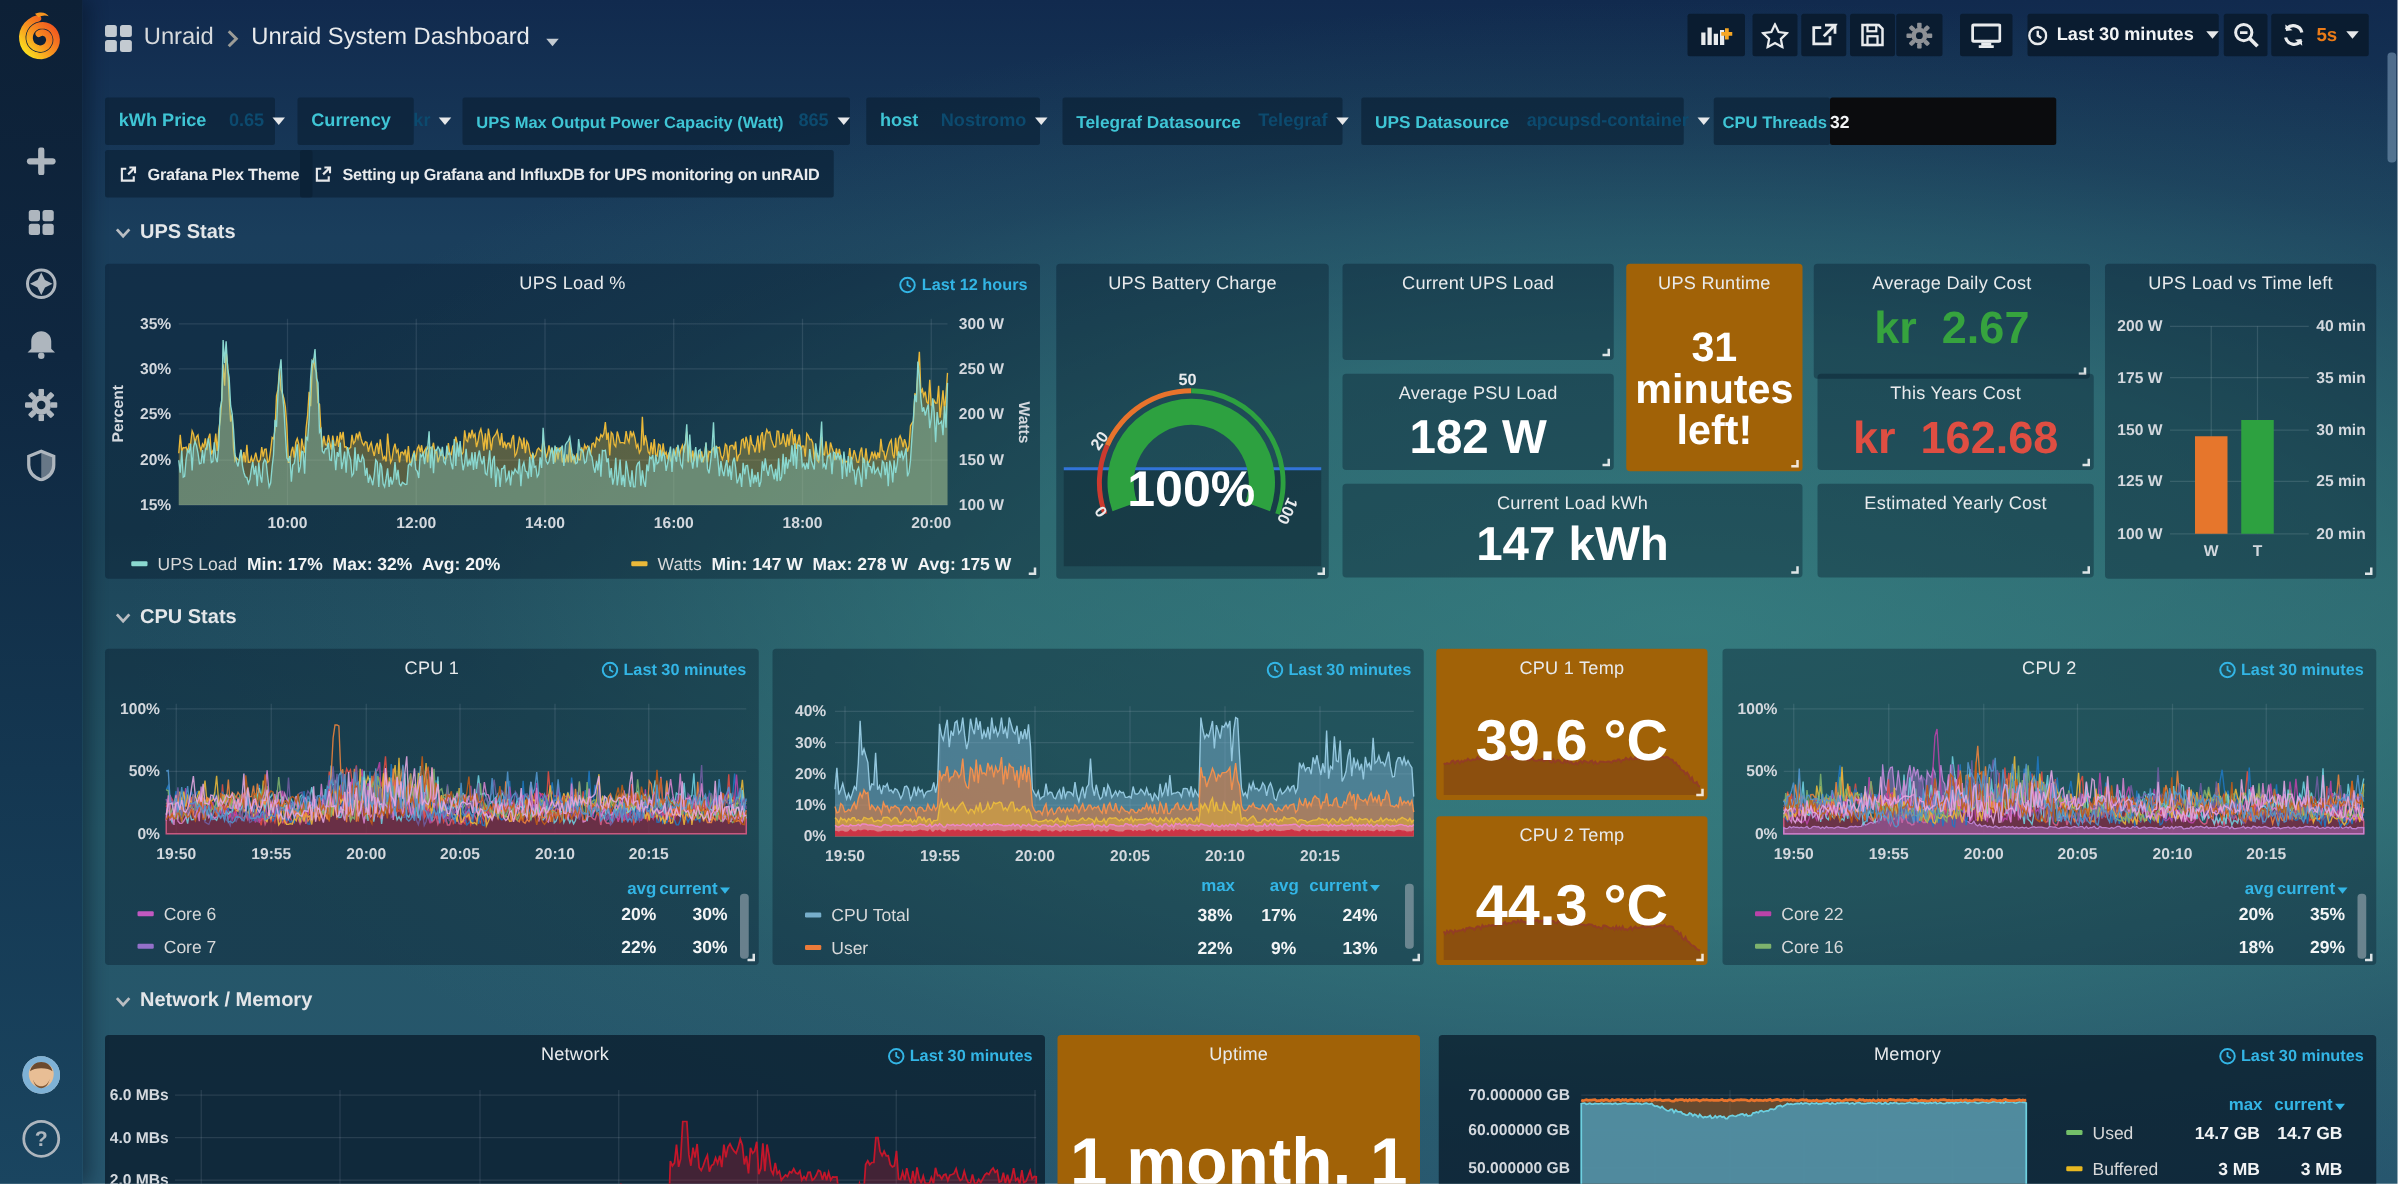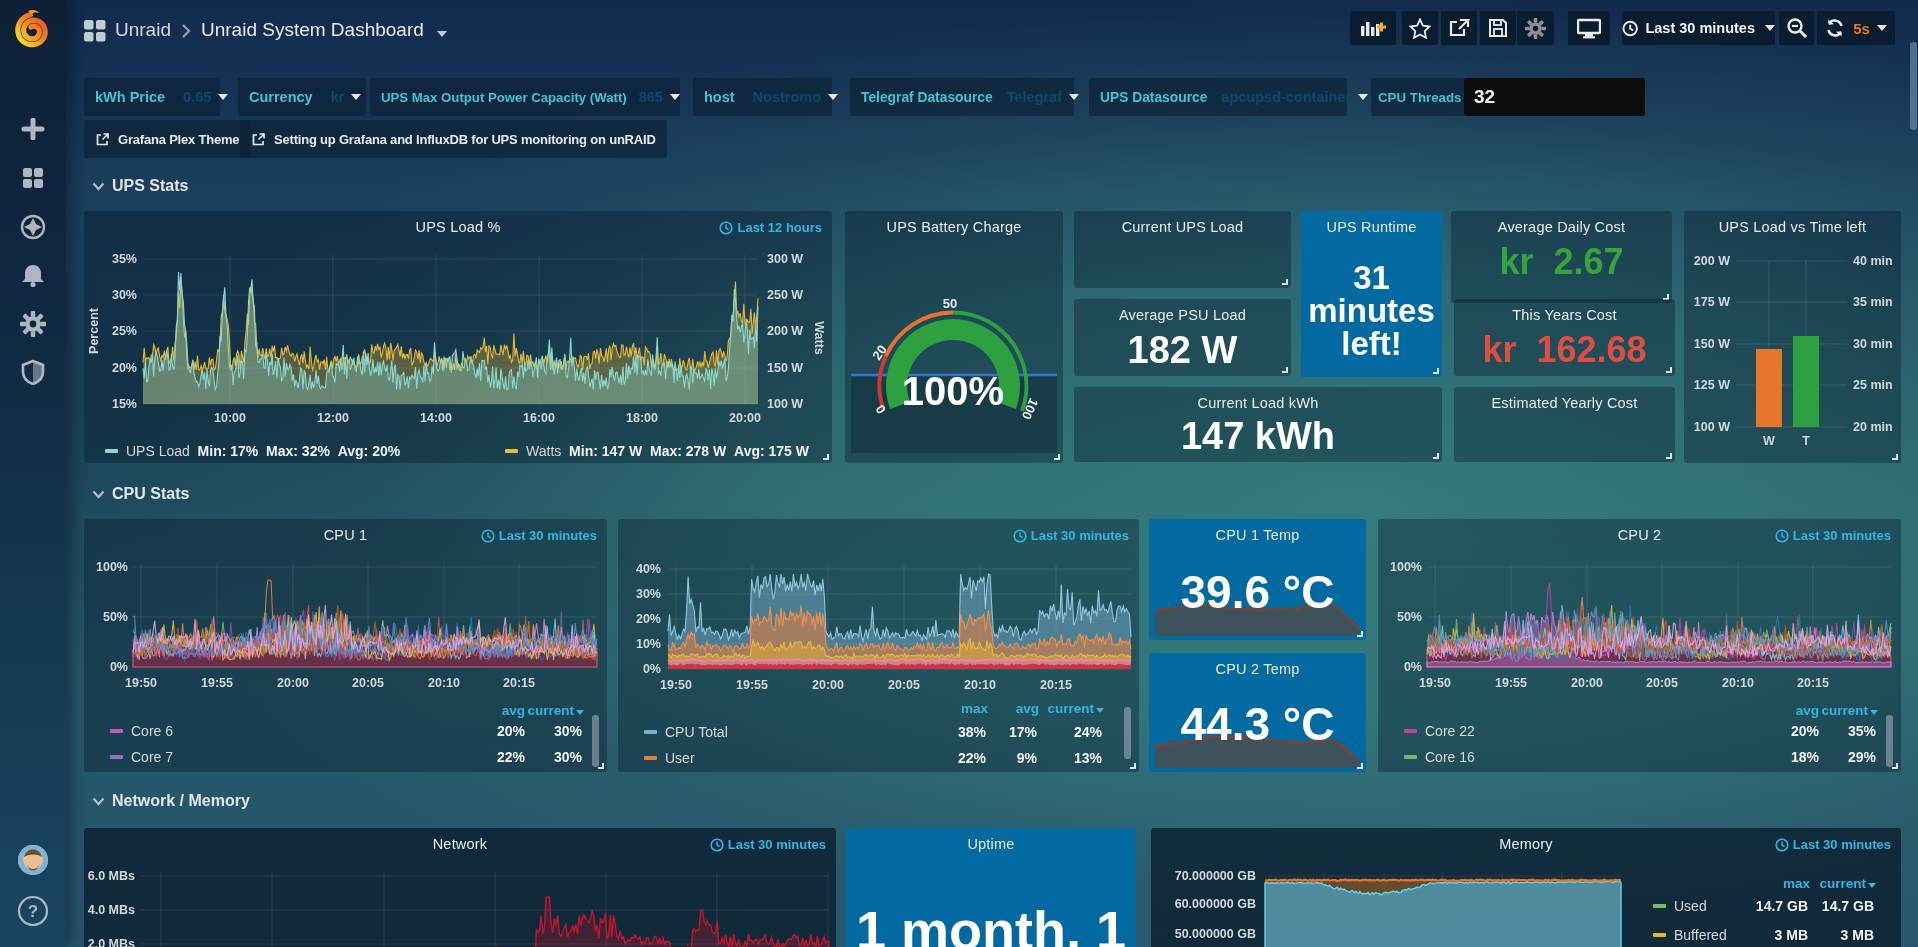--- a/index.html
+++ b/index.html
@@ -7,21 +7,21 @@
 radial-gradient(1250px 500px at 1350px 500px, rgba(66,152,146,0.62) 0%, rgba(66,150,142,0.47) 45%, rgba(58,122,120,0.16) 78%, rgba(58,122,120,0) 100%),
 linear-gradient(180deg,#112A4E 0%,#1A3E5C 20%,#1C4459 45%,#255767 70%,#27566E 100%);
 position:relative;color:#d8d9da}
 .abs{position:absolute;left:0;top:0;overflow:visible}
 #sidebar{position:absolute;left:0;top:0;width:66px;height:947px;
 background:linear-gradient(180deg,#0D2036 0%,#0F2740 30%,#143751 65%,#1A4560 100%);
 box-shadow:6px 0 14px rgba(5,15,30,0.45);z-index:20}
 .sic{position:absolute;left:0;width:66px;text-align:center}
 .panel{position:absolute;background:rgba(4,18,34,0.34);border-radius:3px}
 .paneld{position:absolute;background:rgba(4,18,34,0.66);border-radius:3px}
-.pgreen{position:absolute;background:#0369a1;border-radius:3px;overflow:hidden}
+.pgreen{position:absolute;background:#a16207;border-radius:3px;overflow:hidden}
 .ptitle{position:absolute;left:0;right:0;top:8px;text-align:center;font-size:14.5px;font-weight:normal;color:#E9EBED;letter-spacing:0.2px}
 .reltime{position:absolute;top:9px;font-size:13px;font-weight:bold;color:#33B5E5}
 .corner{position:absolute;right:3px;bottom:3px;width:6px;height:6px;border-right:2px solid rgba(255,255,255,0.85);border-bottom:2px solid rgba(255,255,255,0.85)}
 .ax{font-size:12.5px;font-weight:600;fill:#D3D8DE;font-family:"Liberation Sans",sans-serif}
 .gl{font-size:13px;font-weight:bold;fill:#E9EBED;font-family:"Liberation Sans",sans-serif}
 .statv{position:absolute;left:0;right:0;text-align:center;font-weight:bold;color:#fff}
 .vbox{position:absolute;height:38px;background:rgba(9,30,50,0.62);border-radius:2px;display:flex;align-items:center;padding:0 11px;white-space:nowrap}
 .vlab{color:#3FC5D5;font-weight:bold;font-size:14.5px;margin-right:18px}
 .vval{color:#0c4a6e;font-weight:bold;font-size:14.5px}
 .caret{display:inline-block;width:0;height:0;border-left:5px solid transparent;border-right:5px solid transparent;border-top:6px solid #E6E8EA;margin-left:7px}
@@ -193,21 +193,21 @@
     </svg>
     <span style="color:#EB7B18;font-weight:bold;font-size:15px;margin-left:8px">5s</span>
     <span class="caret"></span>
   </div>
 <div class="abs" style="left:1910px;top:42px;width:7px;height:88px;background:rgba(130,160,190,0.55);border-radius:3px"></div>
 <div class="vbox" style="left:84px;top:78px;width:136px">
     <span class="vlab" style="font-size:14.5px;margin-right:18px">kWh Price</span>
     <span class="vval">0.65</span>
     <span class="caret"></span>
   </div>
-<div class="vbox" style="left:238px;top:78px;width:128px">
+<div class="vbox" style="left:238px;top:78px;width:93px">
     <span class="vlab" style="font-size:14.5px;margin-right:18px">Currency</span>
     <span class="vval">kr</span>
     <span class="caret"></span>
   </div>
 <div class="vbox" style="left:370px;top:78px;width:310px">
     <span class="vlab" style="font-size:13.2px;margin-right:12px">UPS Max Output Power Capacity (Watt)</span>
     <span class="vval">865</span>
     <span class="caret"></span>
   </div>
 <div class="vbox" style="left:693px;top:78px;width:139px">
@@ -221,21 +221,21 @@
     <span class="caret"></span>
   </div>
 <div class="vbox" style="left:1089px;top:78px;width:258px">
     <span class="vlab" style="font-size:13.8px;margin-right:14px">UPS Datasource</span>
     <span class="vval">apcupsd-container</span>
     <span class="caret"></span>
   </div>
 <div class="vbox" style="left:1371px;top:78px;width:93px;padding:0 7px">
     <span class="vlab" style="font-size:13.3px;margin-right:0">CPU Threads</span>
   </div>
-<div class="abs" style="left:1464px;top:78px;width:181px;height:38px;background:#0B0C0E;border-radius:2px;color:#F2F4F5;font-weight:bold;font-size:19px;line-height:38px;padding-left:10px">32</div>
+<div class="abs" style="left:1464px;top:78px;width:181px;height:38px;background:#0B0C0E;border-radius:2px;color:#F2F4F5;font-weight:bold;font-size:14px;line-height:38px;">32</div>
 <div class="vbox" style="left:84px;top:120px;border-radius:2px">
     <svg width="15" height="15" viewBox="0 0 15 15" style="margin-right:8px;flex-shrink:0">
       <path d="M6,3 H2.5 V12.5 H12 V9" fill="none" stroke="#E6E8EA" stroke-width="1.7"></path>
       <path d="M8.5,2 h4.5 v4.5 M13,2 L7.5,7.5" fill="none" stroke="#E6E8EA" stroke-width="1.7"></path>
     </svg>
     <span style="color:#E9EBED;font-weight:bold;font-size:13px;letter-spacing:-0.2px;white-space:nowrap">Grafana Plex Theme</span>
   </div>
 <div class="vbox" style="left:240px;top:120px;border-radius:2px">
     <svg width="15" height="15" viewBox="0 0 15 15" style="margin-right:8px;flex-shrink:0">
       <path d="M6,3 H2.5 V12.5 H12 V9" fill="none" stroke="#E6E8EA" stroke-width="1.7"></path>

